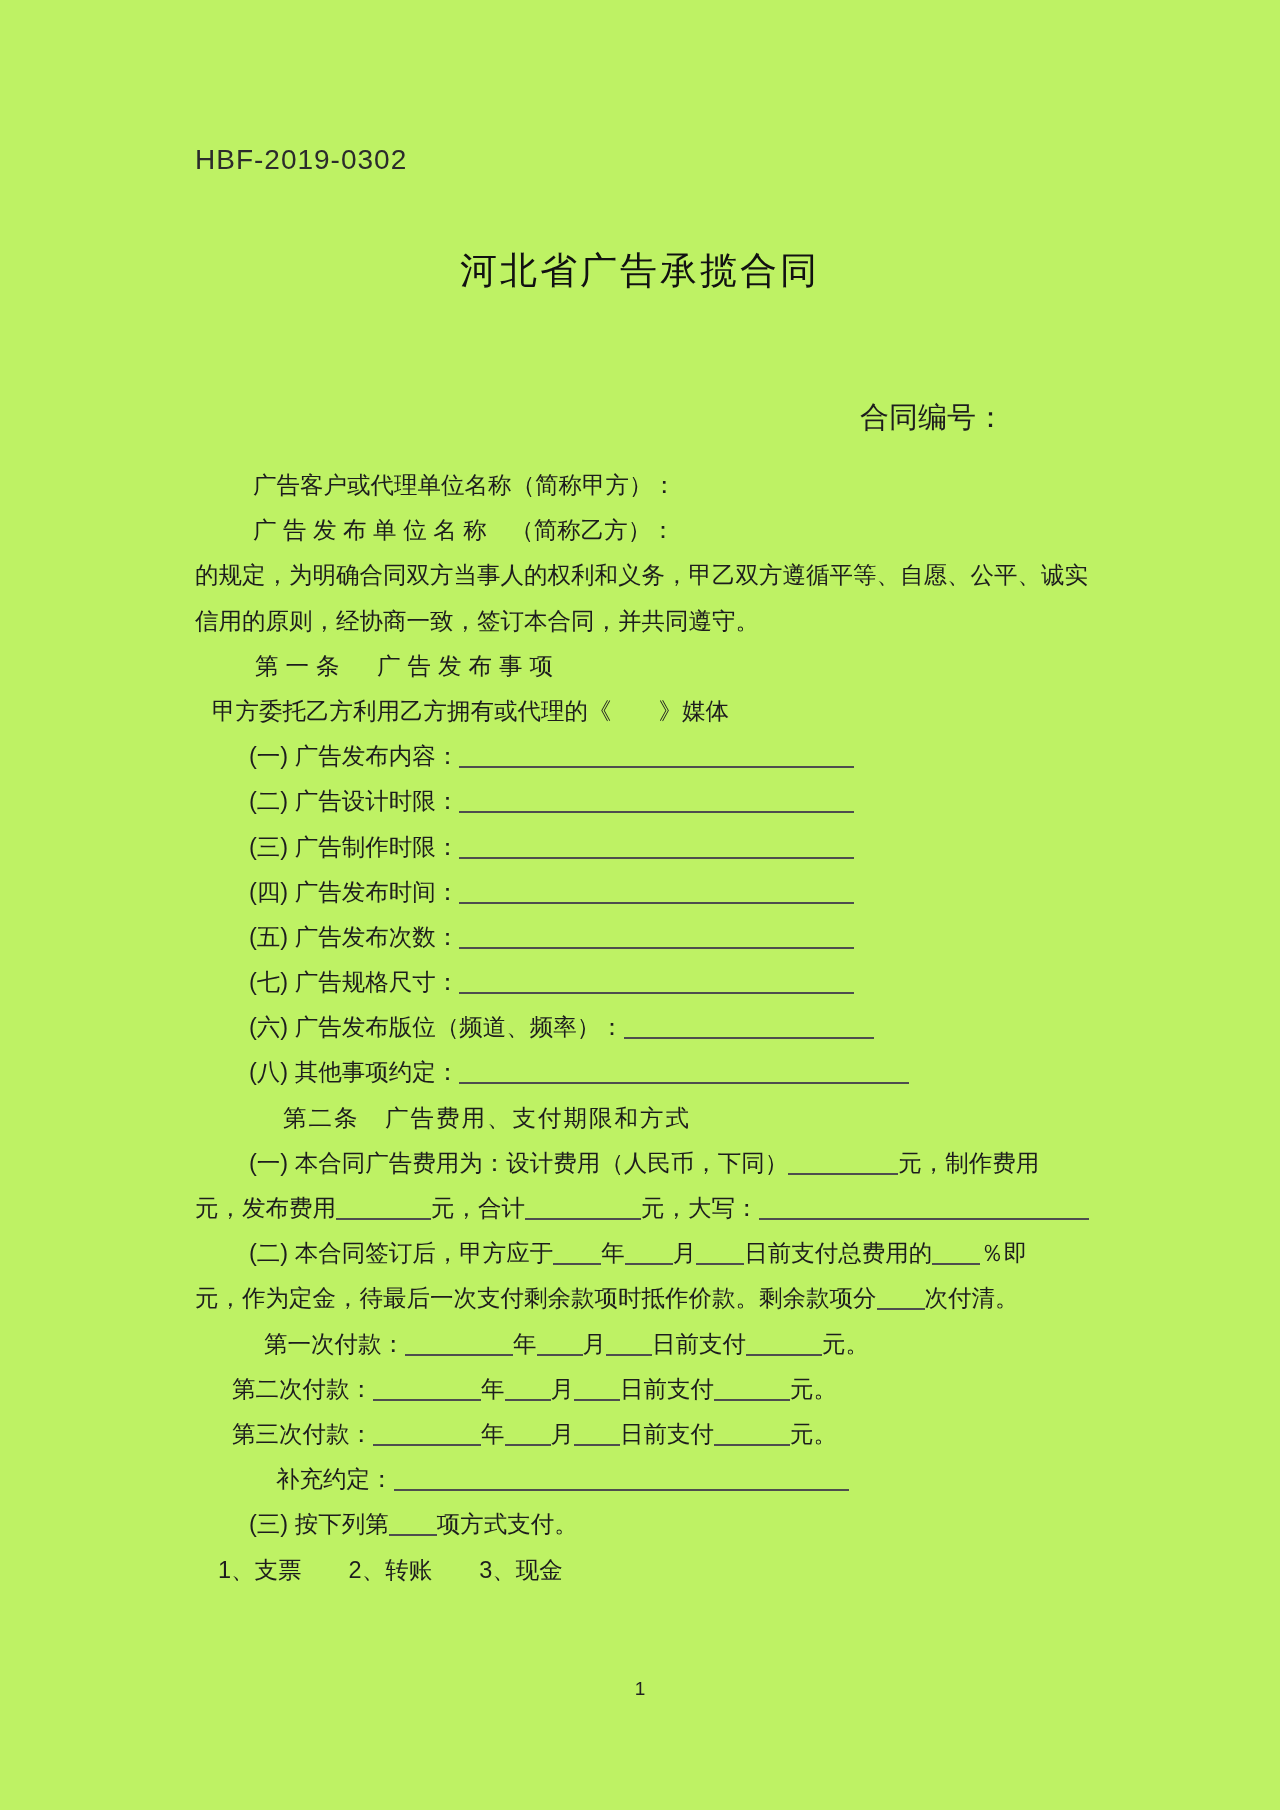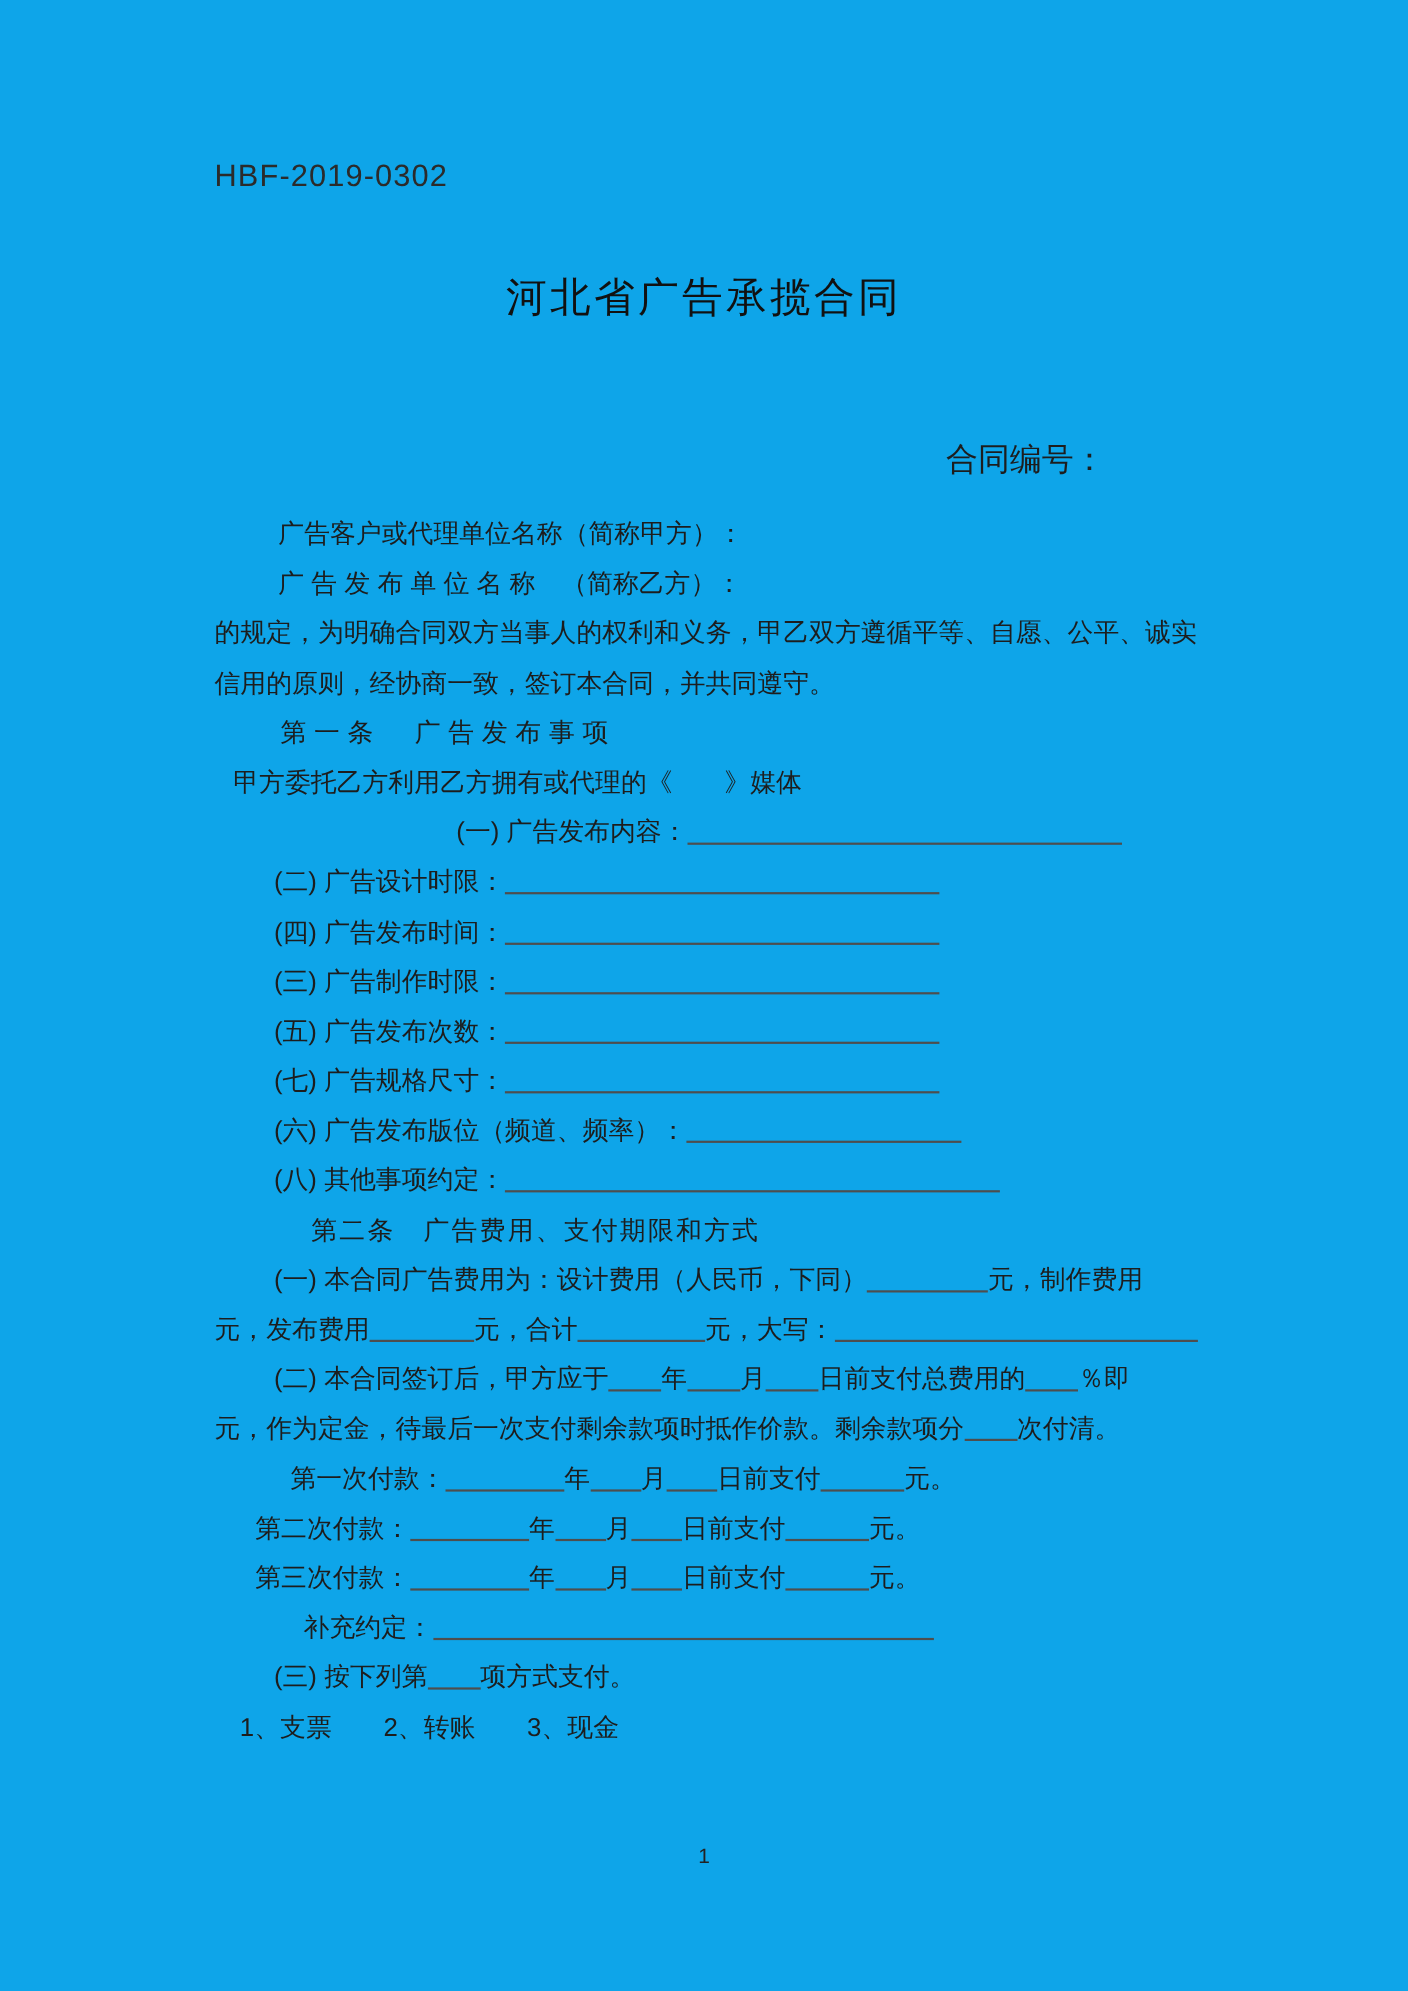--- a/index.html
+++ b/index.html
@@ -1,20 +1,20 @@
 <!DOCTYPE html>
 <html><head>
 <meta charset="utf-8">
 <style>
   html,body{margin:0;padding:0;background:#ffffff;}
   .page{
     position:relative;
     width:1280px;
     height:1810px;
-    background:#0ea5e9;
+    background:#bef264;
     font-family:"Liberation Sans","DejaVu Sans",sans-serif;
     color:#1d1d1d;
     overflow:hidden;
   }
   .doc-code{
     position:absolute;
     left:195px;
     top:144px;
     font-size:28px;
     letter-spacing:1px;
@@ -77,24 +77,24 @@
 
   <div class="contract-no">合同编号：</div>
 
   <div class="body-lines" id="body-lines">
       <div class="line" style="padding-left: 253px;"><span>广告客户或代理单位名称（简称甲方）：</span></div>
       <div class="line" style="padding-left: 253px;"><span>广 告 发 布 单 位 名 称　（简称乙方）：</span></div>
       <div class="line" style="padding-left: 195px;"><span>的规定，为明确合同双方当事人的权利和义务，甲乙双方遵循平等、自愿、公平、诚实</span></div>
       <div class="line" style="padding-left: 195px;"><span>信用的原则，经协商一致，签订本合同，并共同遵守。</span></div>
       <div class="line" style="padding-left: 255px; letter-spacing: 7px;"><span>第一条　广告发布事项</span></div>
       <div class="line" style="padding-left: 212px;"><span>甲方委托乙方利用乙方拥有或代理的《　　》媒体</span></div>
-      <div class="line" style="padding-left: 249px; text-align: right;"><span>(一) 广告发布内容：</span><span class="blank" style="width: 395px;"></span></div>
+      <div class="line" style="padding-left: 249px;"><span>(一) 广告发布内容：</span><span class="blank" style="width: 395px;"></span></div>
       <div class="line" style="padding-left: 249px;"><span>(二) 广告设计时限：</span><span class="blank" style="width: 395px;"></span></div>
+      <div class="line" style="padding-left: 249px;"><span>(三) 广告制作时限：</span><span class="blank" style="width: 395px;"></span></div>
       <div class="line" style="padding-left: 249px;"><span>(四) 广告发布时间：</span><span class="blank" style="width: 395px;"></span></div>
-      <div class="line" style="padding-left: 249px;"><span>(三) 广告制作时限：</span><span class="blank" style="width: 395px;"></span></div>
       <div class="line" style="padding-left: 249px;"><span>(五) 广告发布次数：</span><span class="blank" style="width: 395px;"></span></div>
       <div class="line" style="padding-left: 249px;"><span>(七) 广告规格尺寸：</span><span class="blank" style="width: 395px;"></span></div>
       <div class="line" style="padding-left: 249px;"><span>(六) 广告发布版位（频道、频率）：</span><span class="blank" style="width: 250px;"></span></div>
       <div class="line" style="padding-left: 249px;"><span>(八) 其他事项约定：</span><span class="blank" style="width: 450px;"></span></div>
       <div class="line" style="padding-left: 255px; letter-spacing: 2px; margin-left: 28px;"><span>第二条　广告费用、支付期限和方式</span></div>
       <div class="line" style="padding-left: 249px;"><span>(一) 本合同广告费用为：设计费用（人民币，下同）</span><span class="blank" style="width: 110px;"></span><span>元，制作费用</span></div>
       <div class="line" style="padding-left: 195px;"><span>元，发布费用</span><span class="blank" style="width: 95px;"></span><span>元，合计</span><span class="blank" style="width: 116px;"></span><span>元，大写：</span><span class="blank" style="width: 330px;"></span></div>
       <div class="line" style="padding-left: 249px;"><span>(二) 本合同签订后，甲方应于</span><span class="blank" style="width: 48px;"></span><span>年</span><span class="blank" style="width: 48px;"></span><span>月</span><span class="blank" style="width: 48px;"></span><span>日前支付总费用的</span><span class="blank" style="width: 48px;"></span><span>％即</span></div>
       <div class="line" style="padding-left: 195px;"><span>元，作为定金，待最后一次支付剩余款项时抵作价款。剩余款项分</span><span class="blank" style="width: 48px;"></span><span>次付清。</span></div>
       <div class="line" style="padding-left: 232px; margin-left: 32px;"><span>第一次付款：</span><span class="blank" style="width: 108px;"></span><span>年</span><span class="blank" style="width: 46px;"></span><span>月</span><span class="blank" style="width: 46px;"></span><span>日前支付</span><span class="blank" style="width: 76px;"></span><span>元。</span></div>

